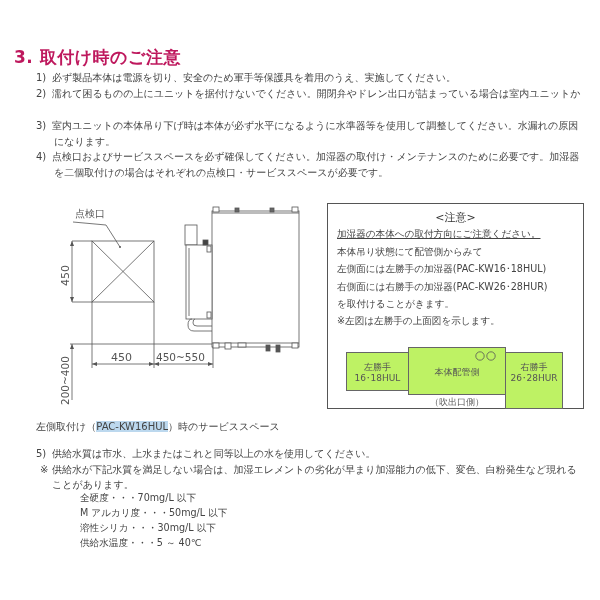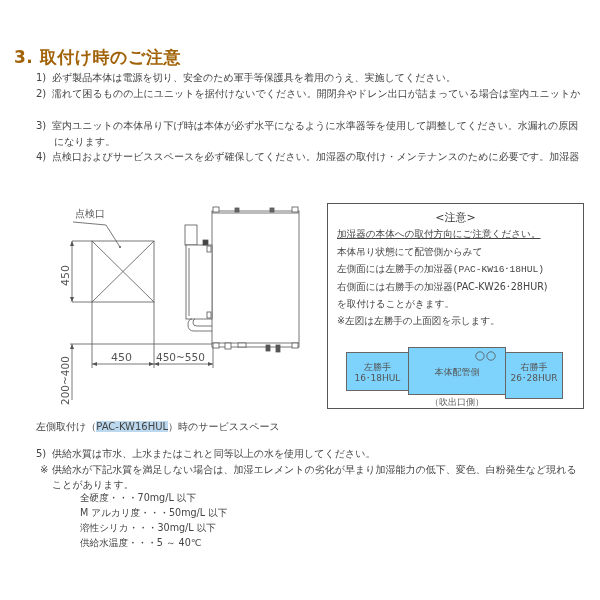--- a/index.html
+++ b/index.html
@@ -1,27 +1,27 @@
 <!DOCTYPE html>
 <html><head>
 <meta charset="utf-8">
 <style>
   html,body{margin:0;padding:0;background:#fff;}
   body{width:600px;height:600px;position:relative;overflow:hidden;
        font-family:"DejaVu Sans","Liberation Sans",sans-serif;color:#333;}
   .abs{position:absolute;}
-  .title{left:14px;top:46px;font-size:17px;font-weight:bold;color:#a16207;letter-spacing:0.5px;white-space:nowrap;}
+  .title{left:14px;top:46px;font-size:17px;font-weight:bold;color:#be185d;letter-spacing:0.5px;white-space:nowrap;}
   .item{left:36px;font-size:10px;line-height:16px;color:#444;white-space:nowrap;}
   .item .num{display:inline-block;width:16px;}
   .item .cont{display:block;padding-left:18px;}
   .note-box{left:327px;top:203px;width:257px;height:206px;border:1.5px solid #555;box-sizing:border-box;}
   .note-head{left:327px;top:210px;width:257px;text-align:center;font-size:11px;color:#333;}
   .note-line{left:337px;font-size:9.6px;color:#444;white-space:nowrap;}
   .underline{text-decoration:underline;}
-  .ibox{border:1px solid #666;box-sizing:border-box;font-size:9px;color:#555;text-align:center;background:#7dd3fc;}
+  .ibox{border:1px solid #666;box-sizing:border-box;font-size:9px;color:#555;text-align:center;background:#bef264;}
   .cap{left:36px;top:420px;font-size:10px;color:#444;white-space:nowrap;}
   .hl{background:#bcd8ee;}
   .sec5{font-size:10px;color:#444;white-space:nowrap;line-height:15px;}
   .spec{left:80px;font-size:9.6px;color:#444;white-space:nowrap;}
   svg text{font-family:"DejaVu Sans","Liberation Sans",sans-serif;}
 </style>
 </head>
 <body>
 
 <div class="abs title">3. 取付け時のご注意</div>
@@ -31,20 +31,21 @@
 </div>
 <div class="abs item" style="top:86px;">
   <span class="num">2)</span><span>濡れて困るものの上にユニットを据付けないでください。開閉弁やドレン出口が詰まっている場合は室内ユニットか</span>
 </div>
 <div class="abs item" style="top:118px;">
   <span class="num">3)</span><span>室内ユニットの本体吊り下げ時は本体が必ず水平になるように水準器等を使用して調整してください。水漏れの原因</span>
   <span class="cont">になります。</span>
 </div>
 <div class="abs item" style="top:149px;">
   <span class="num">4)</span><span>点検口およびサービススペースを必ず確保してください。加湿器の取付け・メンテナンスのために必要です。加湿器</span>
+  <span class="cont">を二個取付けの場合はそれぞれの点検口・サービススペースが必要です。</span>
 </div>
 
 <svg class="abs" style="left:0;top:0;" width="600" height="600">
   <g stroke="#555" stroke-width="0.8" fill="none">
 
     <rect x="92" y="241" width="62" height="61"></rect>
     <line x1="92" y1="241" x2="154" y2="302"></line>
     <line x1="154" y1="241" x2="92" y2="302"></line>
 
     <polyline points="73,222 106,225 120,247"></polyline>
@@ -110,31 +111,31 @@
 </svg>
 
 <div class="abs cap">
   <span>左側取付け（</span><span class="hl">PAC-KW16HUL</span><span>）時のサービススペース</span>
 </div>
 
 <div class="abs note-box"></div>
 <div class="abs note-head">&lt;注意&gt;</div>
 <div class="abs note-line underline" style="top:228px;">加湿器の本体への取付方向にご注意ください。</div>
 <div class="abs note-line" style="top:246px;">本体吊り状態にて配管側からみて</div>
-<div class="abs note-line" style="top:263px;font-family:Liberation Mono, monospace;">左側面には左勝手の加湿器(PAC-KW16･18HUL)</div>
+<div class="abs note-line" style="top:263px;">左側面には左勝手の加湿器(PAC-KW16･18HUL)</div>
 <div class="abs note-line" style="top:281px;text-align:right;">右側面には右勝手の加湿器(PAC-KW26･28HUR)</div>
 <div class="abs note-line" style="top:298px;">を取付けることがきます。</div>
 <div class="abs note-line" style="top:315px;">※左図は左勝手の上面図を示します。</div>
 
 <div class="abs ibox" style="left:346px;top:352px;width:63px;height:39px;padding-top:9px;line-height:11px;">
   <div>左勝手</div>
   <div>16･18HUL</div>
 </div>
 <div class="abs ibox" style="left:565px;top:352px;width:0;height:0;border:none;"></div>
-<div class="abs ibox" style="left:505px;top:352px;width:58px;height:47px;padding-top:9px;line-height:11px;">
+<div class="abs ibox" style="left:505px;top:352px;width:58px;height:57px;padding-top:9px;line-height:11px;">
   <div>右勝手</div>
   <div>26･28HUR</div>
 </div>
 <div class="abs ibox" style="left:408px;top:347px;width:98px;height:48px;padding-top:18px;">
   <span>本体配管側</span>
 </div>
 <svg class="abs" style="left:474px;top:350px;" width="26" height="12">
   <circle cx="6" cy="6" r="4.2" fill="none" stroke="#555" stroke-width="0.8"></circle>
   <circle cx="17" cy="6" r="4.2" fill="none" stroke="#555" stroke-width="0.8"></circle>
 </svg>

